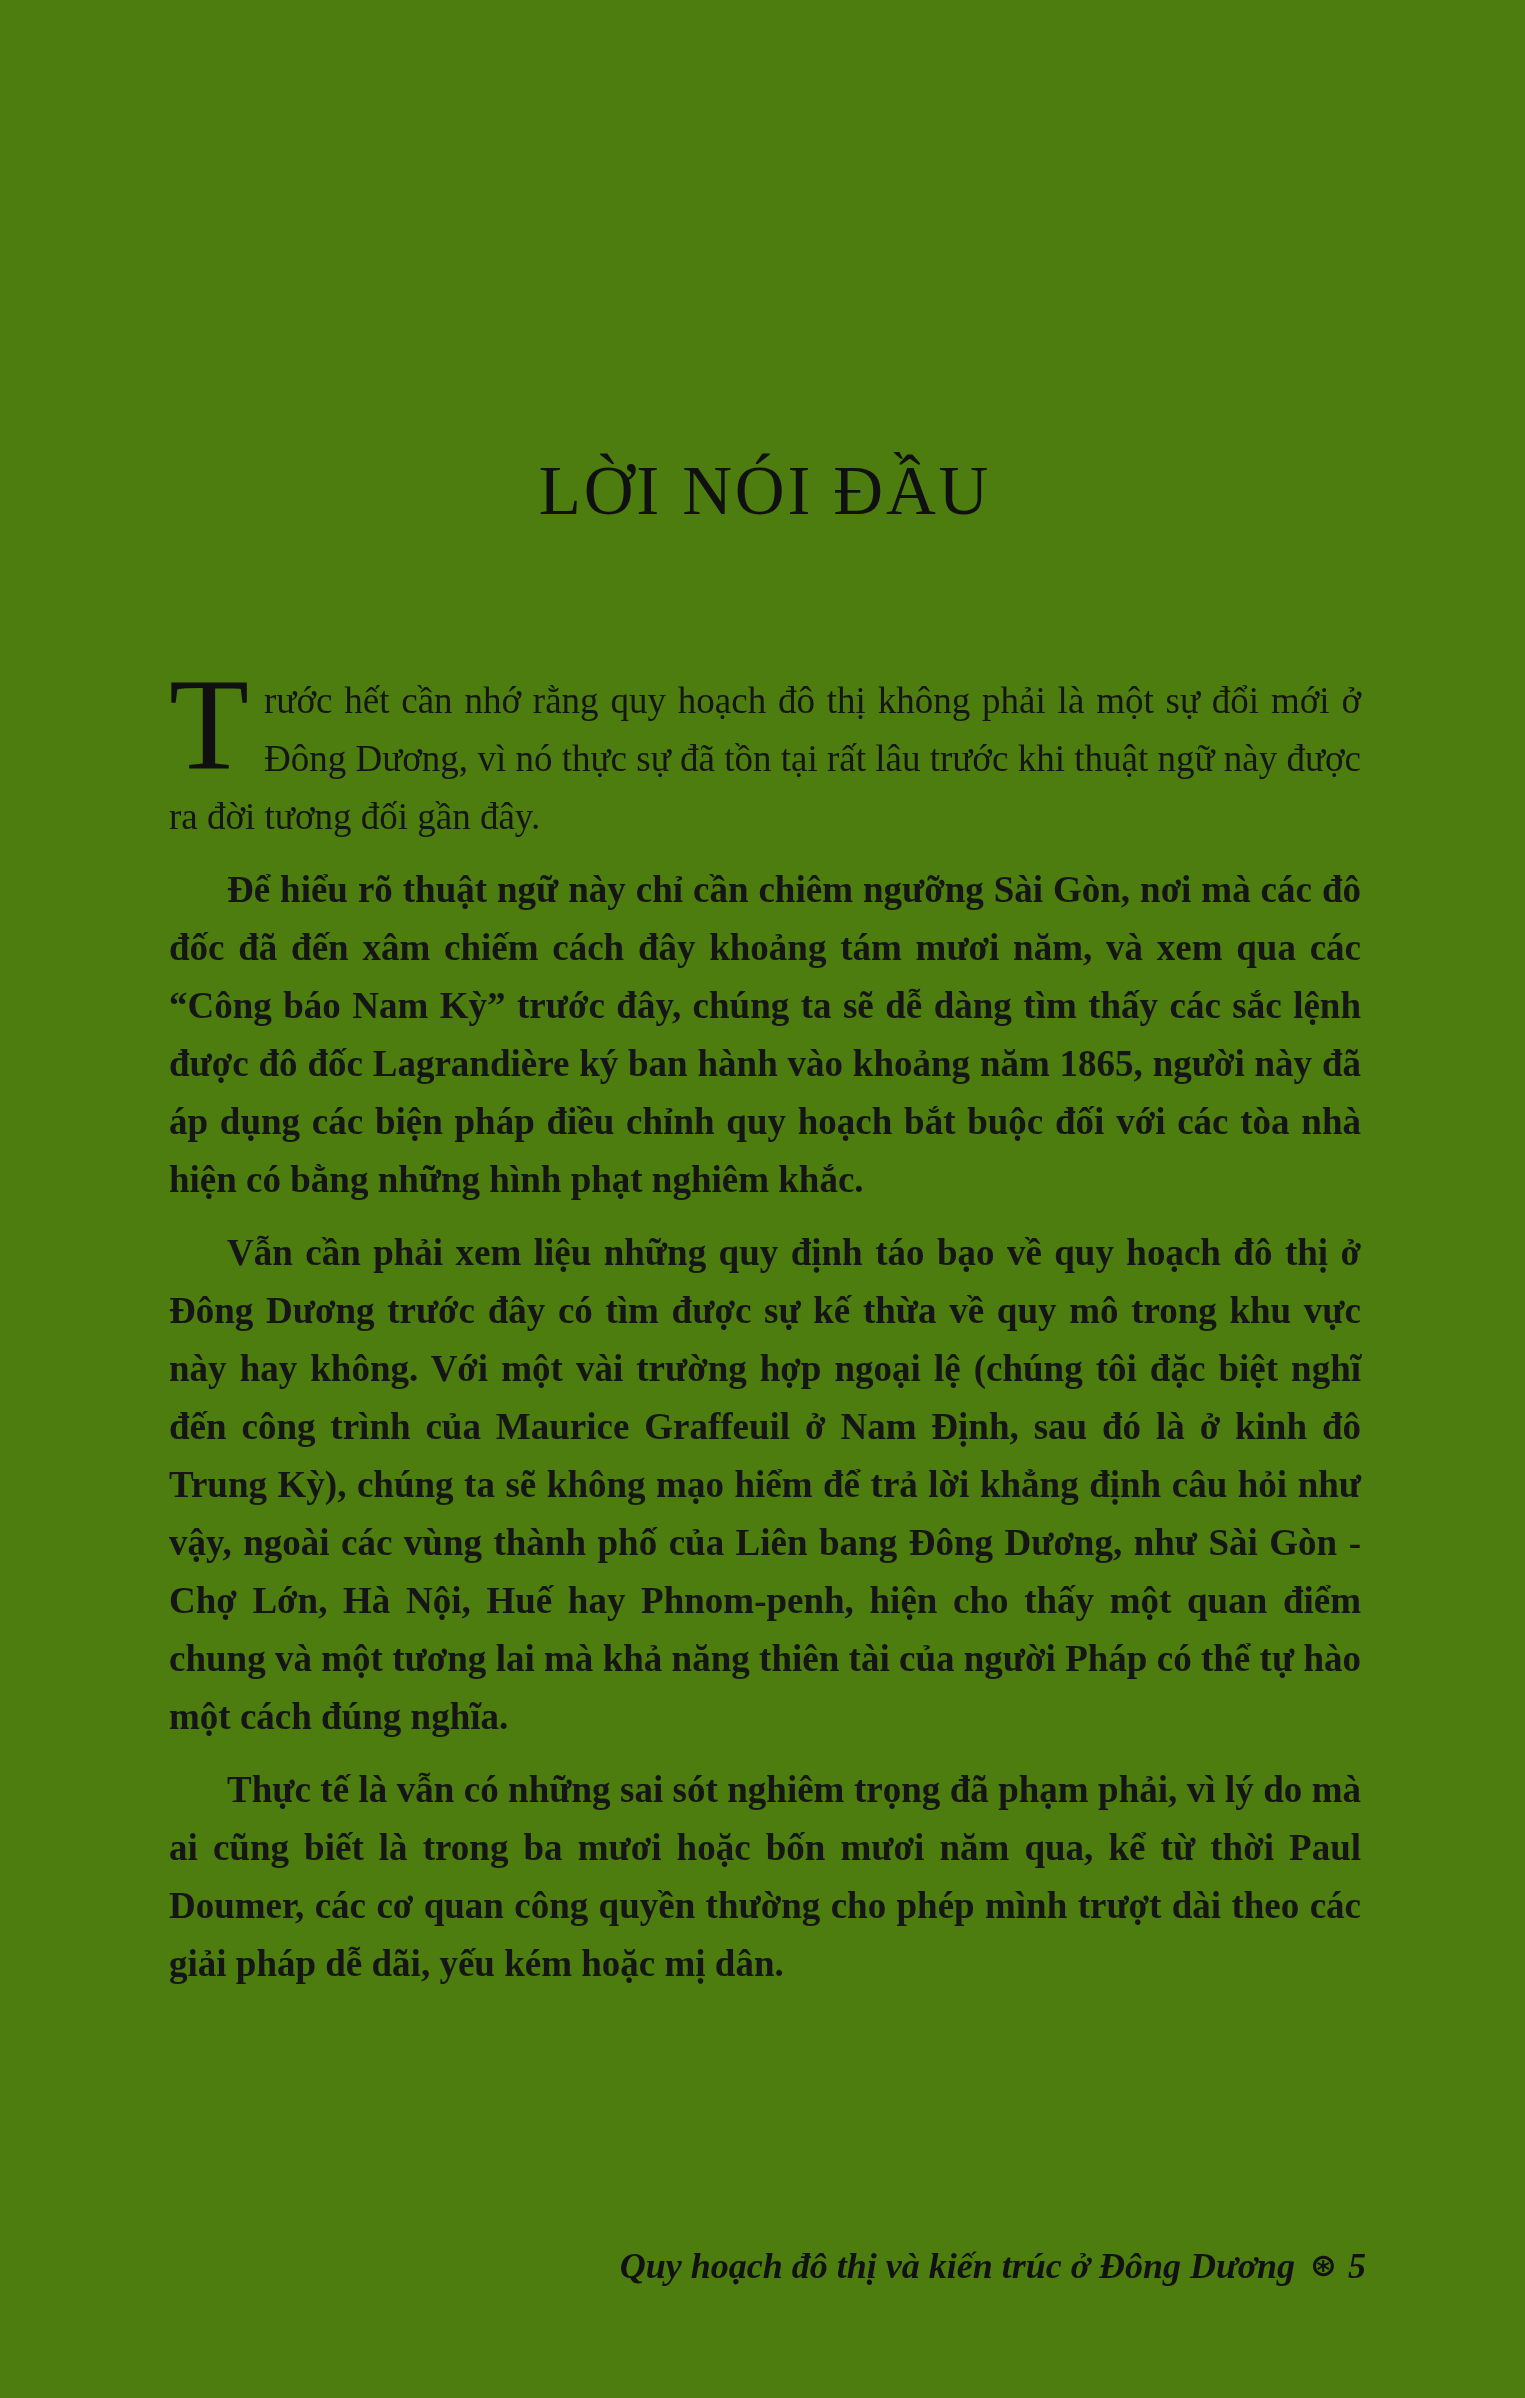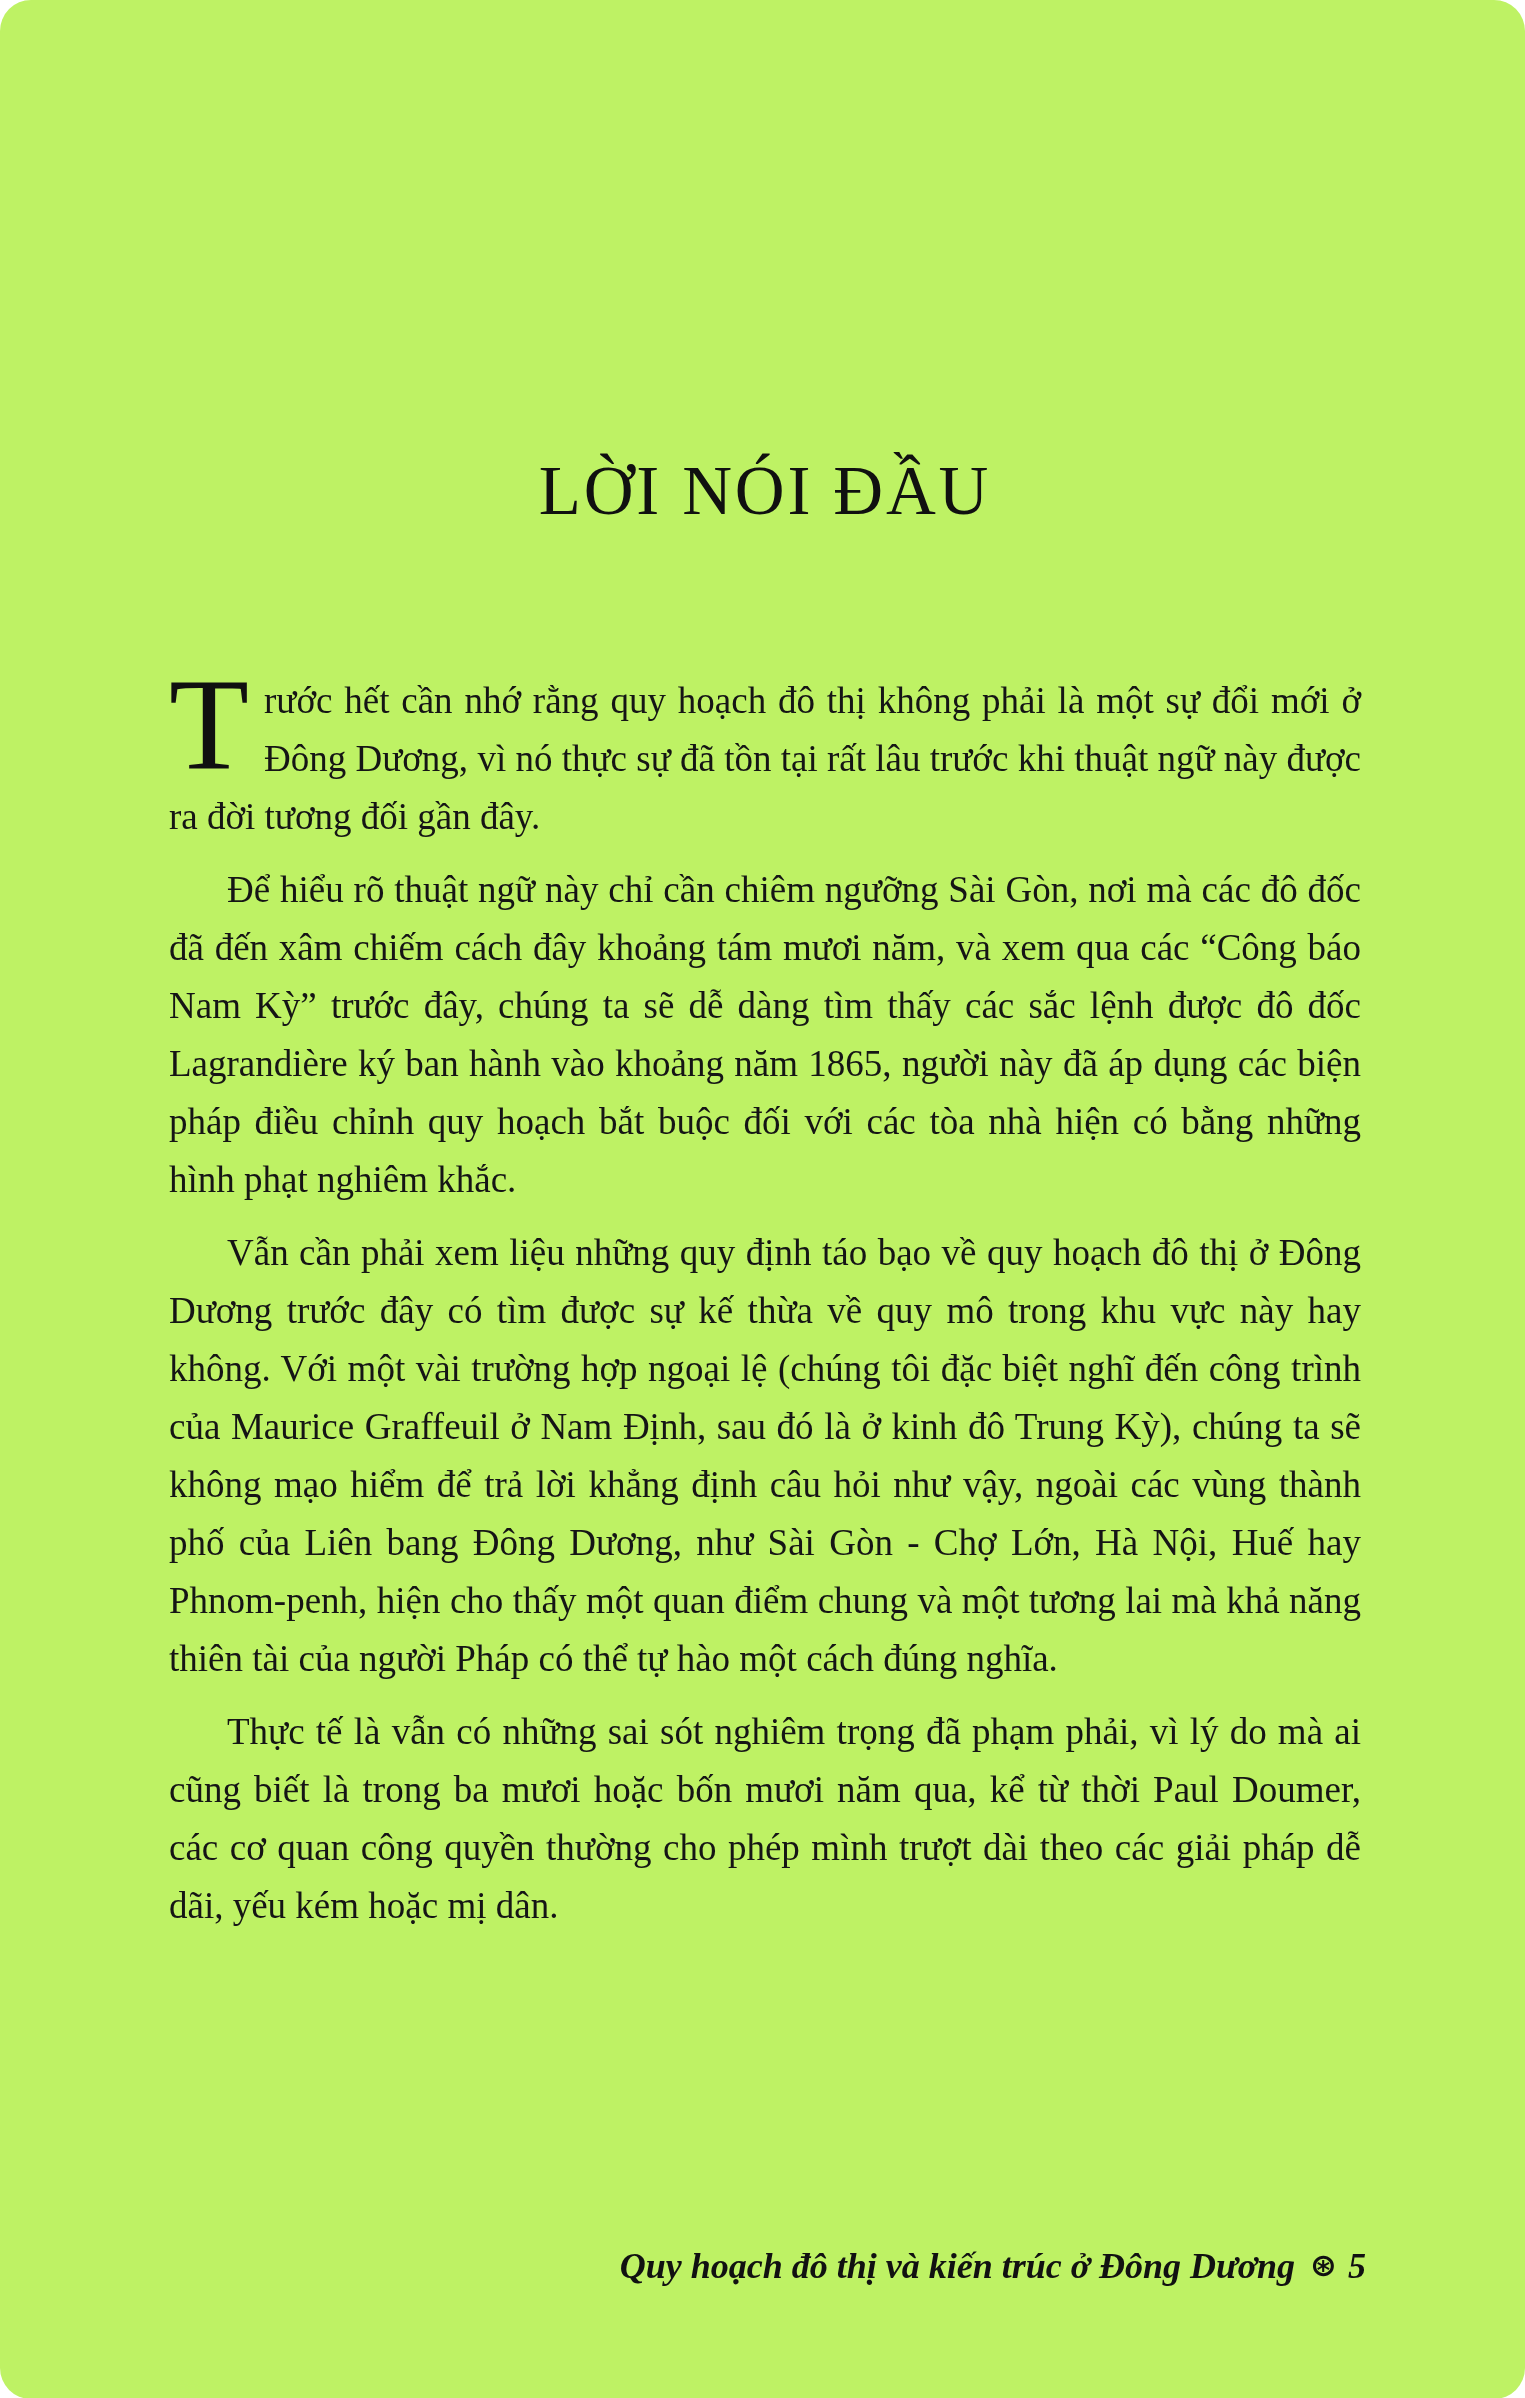--- a/index.html
+++ b/index.html
@@ -8,23 +8,22 @@
     width: 1525px;
     height: 2399px;
     background: #ffffff;
     font-family: "Liberation Serif", "DejaVu Serif", serif;
     color: #151515;
   }
   .page {
     position: relative;
     width: 1525px;
     height: 2399px;
-    background: #bef264;
+    background: #4d7c0f;
     overflow: hidden;
-    border-radius: 31px;
   }
   .content {
     position: absolute;
     left: 169px;
     width: 1192px;
     top: 0;
   }
   .title {
     margin: 452px 0 141px 0;
     text-align: center;
@@ -34,20 +33,21 @@
     color: #101010;
   }
   .body-text p {
     margin: 0 0 15px 0;
     font-size: 37px;
     line-height: 58px;
     text-align: justify;
   }
   .body-text p.indent {
     text-indent: 58px;
+    font-weight: bold;
   }
   .dropcap {
     float: left;
     font-size: 131px;
     line-height: 97px;
     height: 101px;
     padding: 3.7px 15px 0 0;
     color: #101010;
   }
   .footer {

